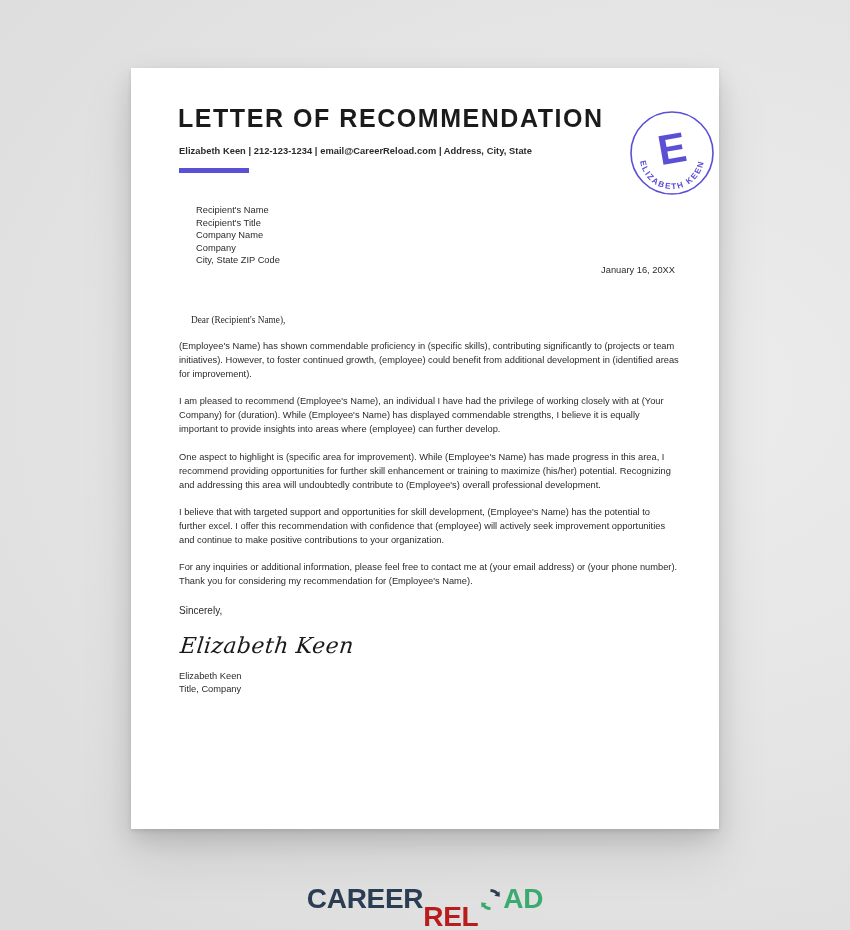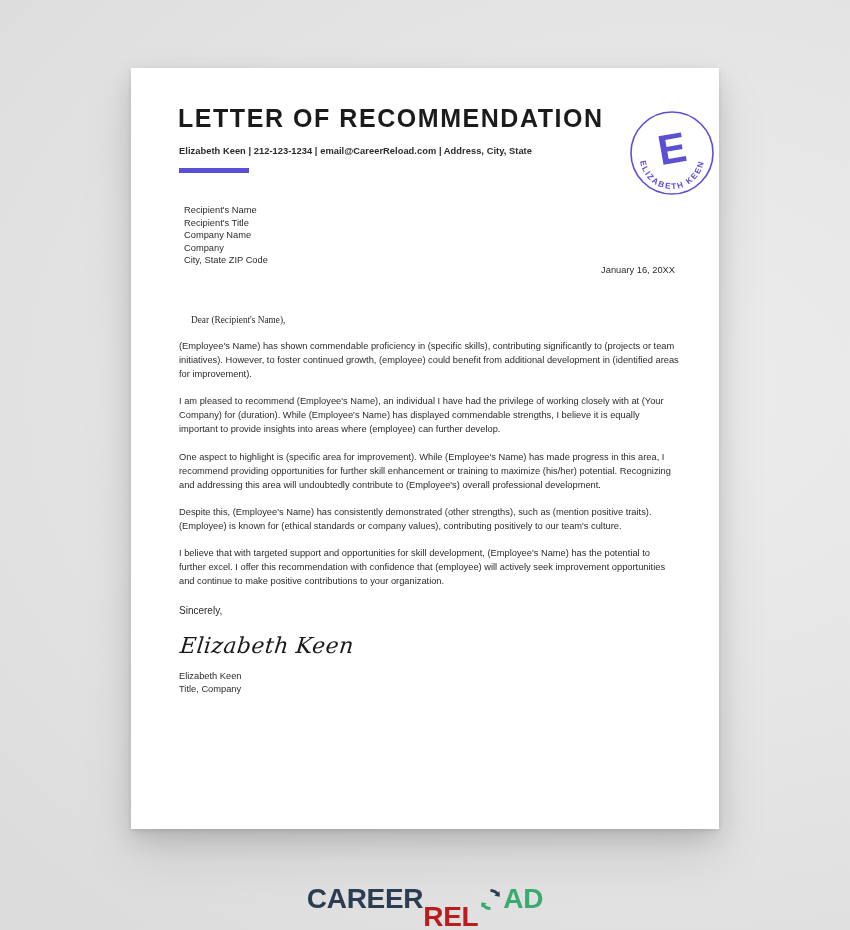--- a/index.html
+++ b/index.html
@@ -82,21 +82,21 @@
     left: 446px;
     top: 37px;
     width: 96px;
     height: 96px;
   }
   .seal svg { display: block; }
 
   
   .recipient {
     position: absolute;
-    left: 6px;
+    left: 18px;
     top: 136px;
     font-size: 9.3px;
     line-height: 12.6px;
     color: #2b2b2b;
   }
   .recipient div { white-space: nowrap; }
 
   .date {
     position: absolute;
     right: 3px;
@@ -227,22 +227,22 @@
       <div>City, State ZIP Code</div>
     </div>
 
     <div class="date">January 16, 20XX</div>
 
     <div class="body-wrap">
       <p class="salutation">Dear (Recipient's Name),</p>
       <p class="para">(Employee's Name) has shown commendable proficiency in (specific skills), contributing significantly to (projects or team initiatives). However, to foster continued growth, (employee) could benefit from additional development in (identified areas for improvement).</p>
       <p class="para first">I am pleased to recommend (Employee's Name), an individual I have had the privilege of working closely with at (Your Company) for (duration). While (Employee's Name) has displayed commendable strengths, I believe it is equally important to provide insights into areas where (employee) can further develop.</p>
       <p class="para">One aspect to highlight is (specific area for improvement). While (Employee's Name) has made progress in this area, I recommend providing opportunities for further skill enhancement or training to maximize (his/her) potential. Recognizing and addressing this area will undoubtedly contribute to (Employee's) overall professional development.</p>
-      <p class="para">Despite this, (Employee's Name) has consistently demonstrated (other strengths), such as (mention positive traits). (Employee) is known for (ethical standards or company values), contributing positively to our team's culture.</p>
       <p class="para">I believe that with targeted support and opportunities for skill development, (Employee's Name) has the potential to further excel. I offer this recommendation with confidence that (employee) will actively seek improvement opportunities and continue to make positive contributions to your organization.</p>
+      <p class="para">For any inquiries or additional information, please feel free to contact me at (your email address) or (your phone number). Thank you for considering my recommendation for (Employee's Name).</p>
     </div>
 
     <div class="sign-block">
       <div class="sign-closing">Sincerely,</div>
       <div class="sign-script">Elizabeth Keen</div>
       <div class="sign-name">Elizabeth Keen</div>
       <div class="sign-title">Title, Company</div>
     </div>
 
   </div>

